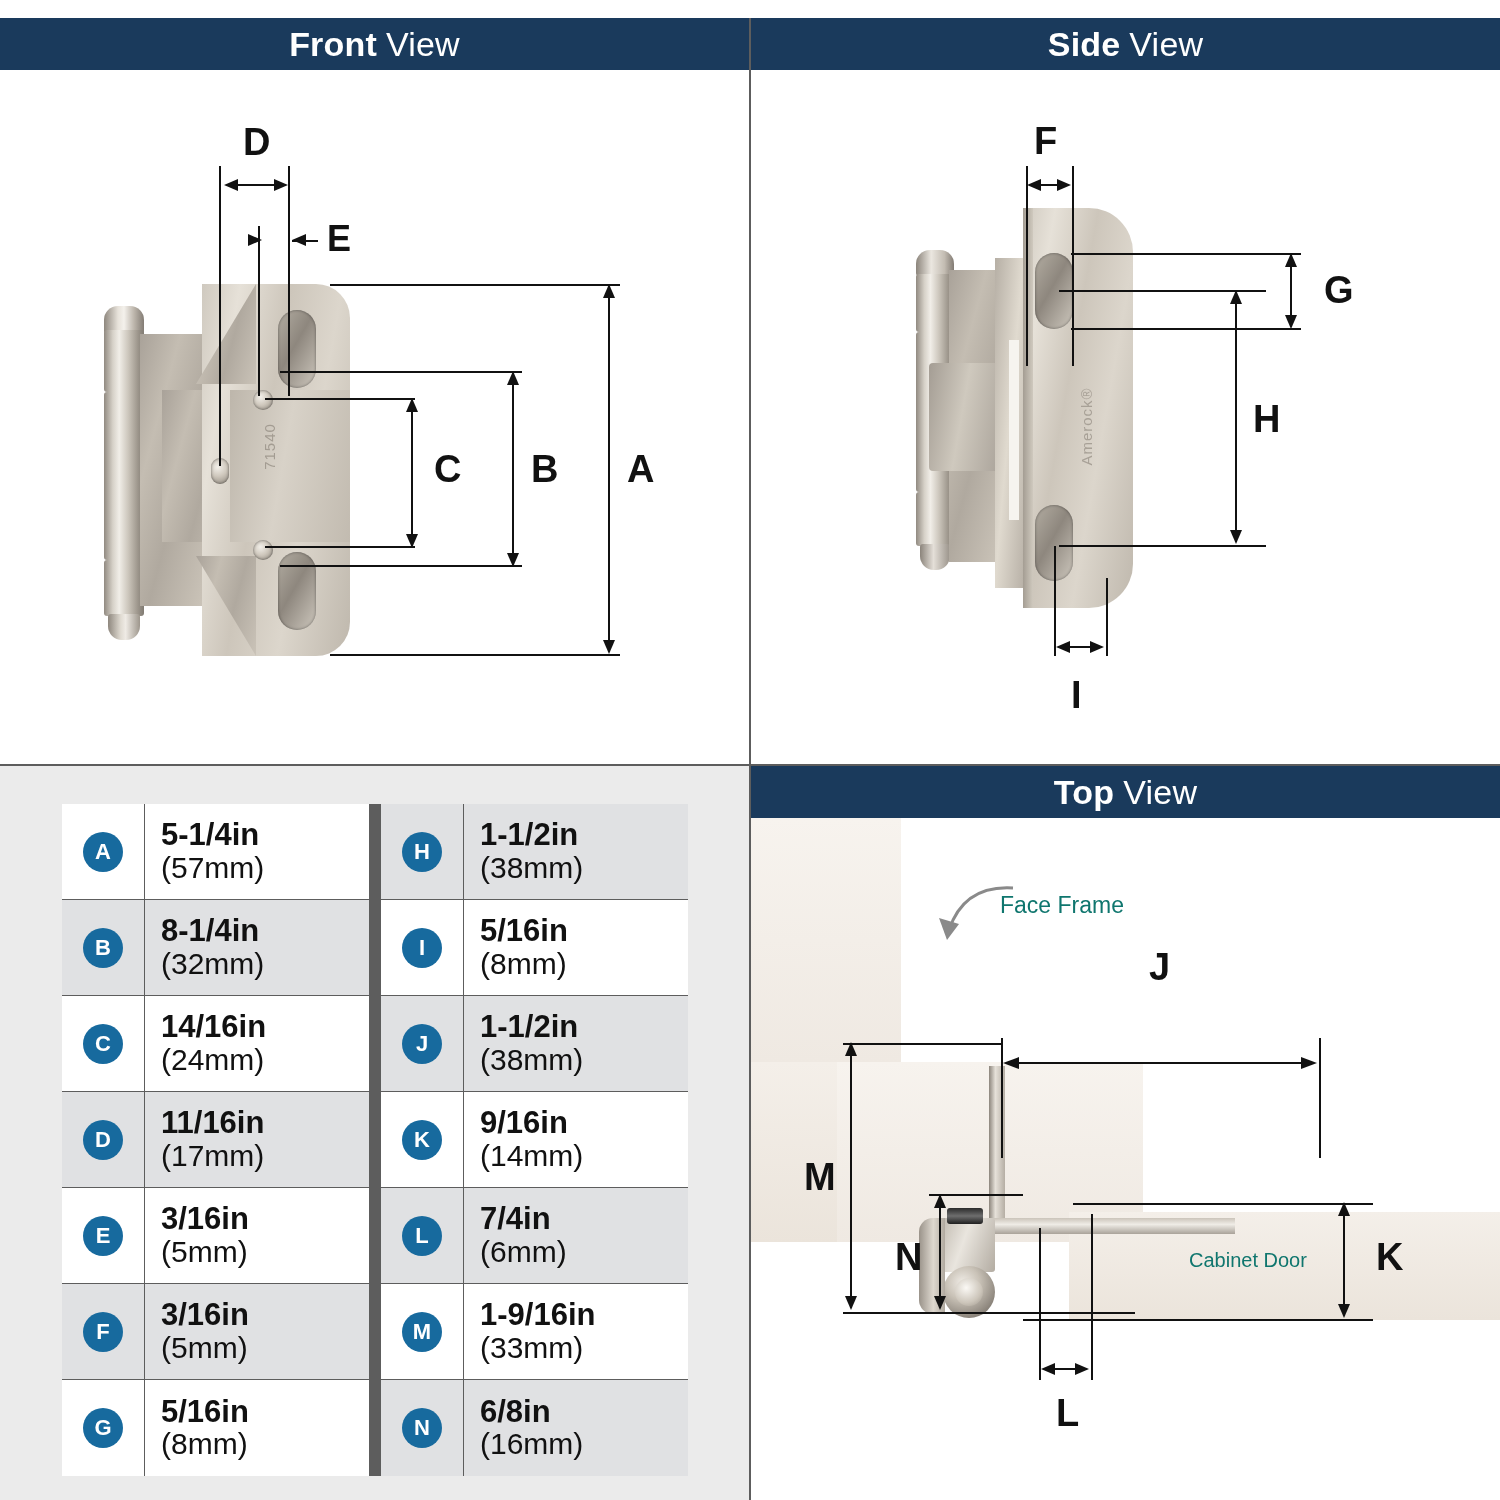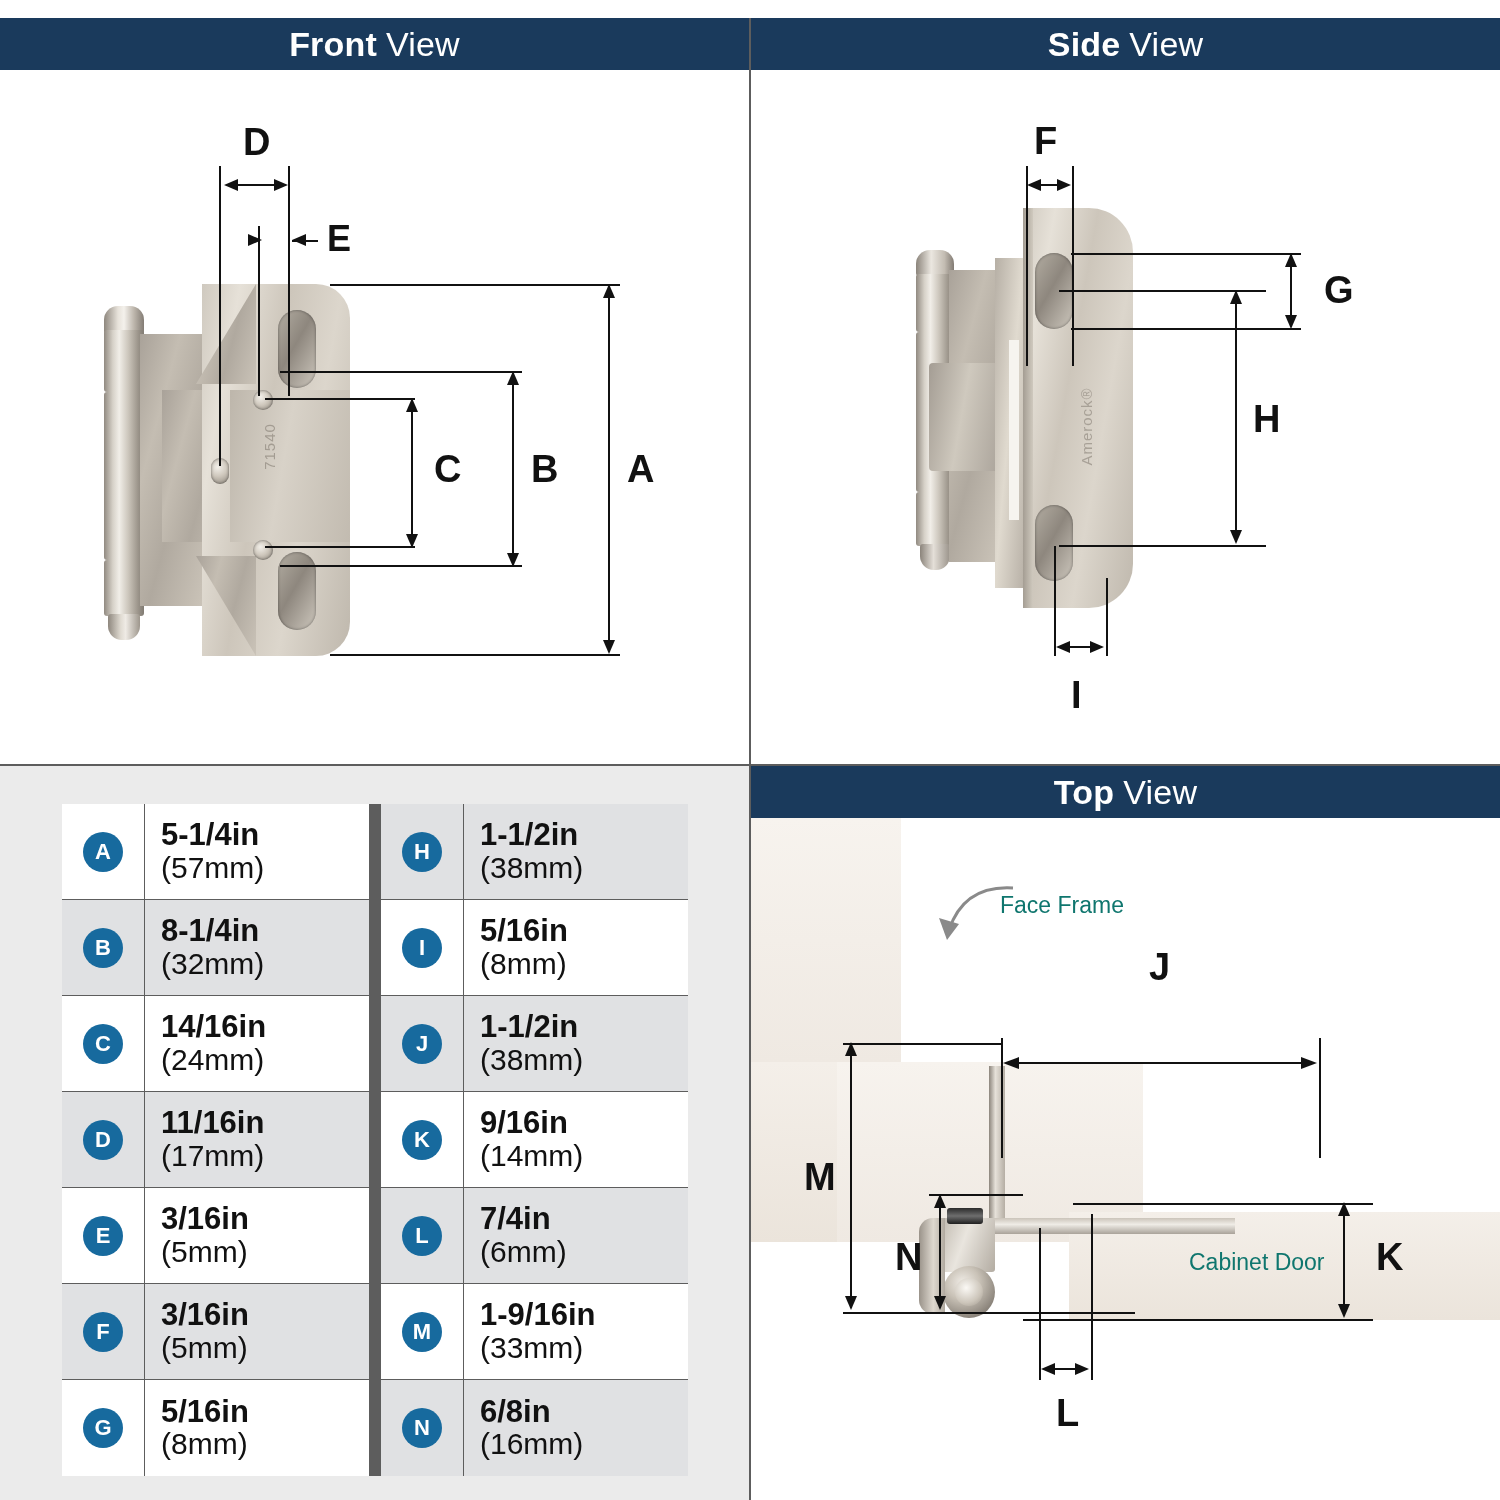--- a/index.html
+++ b/index.html
@@ -440,21 +440,21 @@
                   border-radius:14px 0 0 14px;
                   background:linear-gradient(90deg,#9a938a,#ded8cf 55%,#b0a99f);"></div>
     </div>
 
     <svg width="90" height="70" style="position:absolute;left:178px;top:112px;">
       <path d="M84,10 C52,8 30,22 20,52" stroke="#8a8a8a" stroke-width="3" fill="none"></path>
       <path d="M18,62 L10,40 L30,46 Z" fill="#8a8a8a"></path>
     </svg>
     <div class="softtext" style="left:249px;top:126px;font-size:23px;">Face Frame</div>
 
-    <div class="softtext" style="left:438px;top:483px;font-size:23px;">Cabinet Door</div>
+    <div class="softtext" style="left:438px;top:483px;font-size:20px;">Cabinet Door</div>
 
     <div class="ln vln" style="left:250px;top:272px;height:120px;"></div>
     <div class="ln vln" style="left:568px;top:272px;height:120px;"></div>
     <div class="ln hln" style="left:260px;top:296px;width:300px;"></div>
     <svg width="330" height="22" style="position:absolute;left:246px;top:287px;">
       <path d="M6,10 L22,4 L22,16 Z" fill="#111"></path>
         <path d="M320,10 L304,4 L304,16 Z" fill="#111"></path>
     </svg>
     <div class="dimlabel" style="left:398px;top:182px;font-size:38px;">J</div>
 

